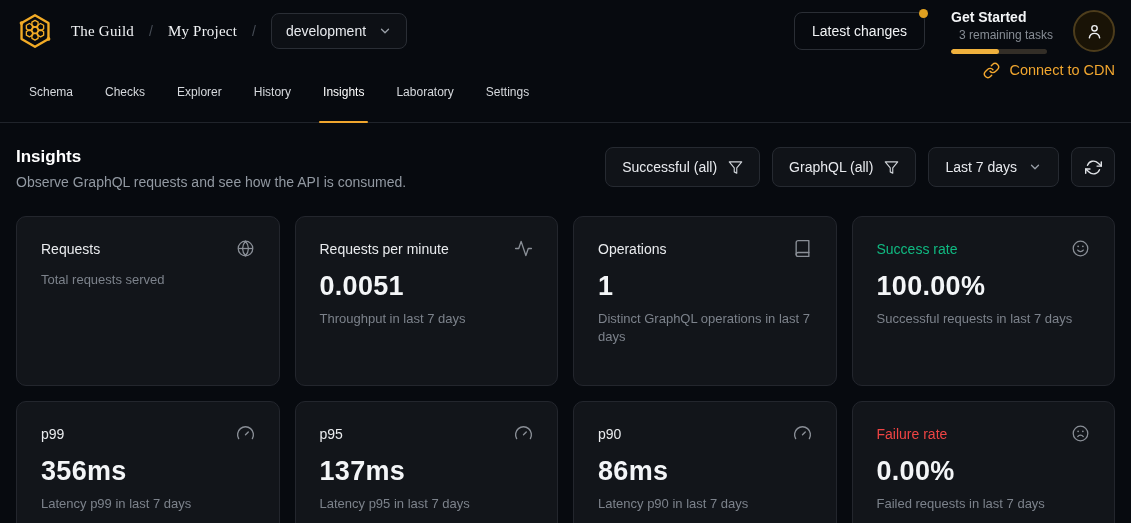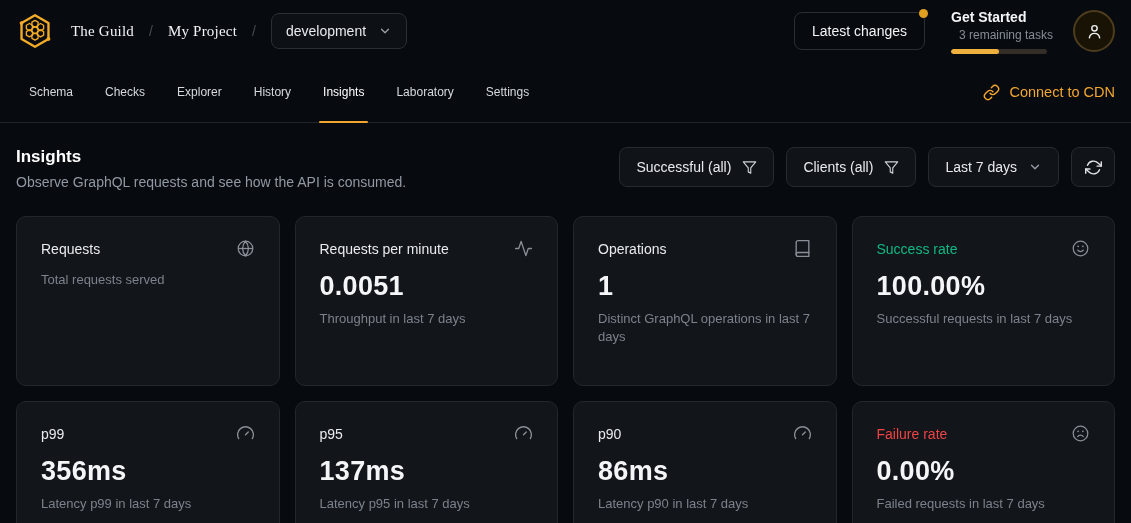--- a/index.html
+++ b/index.html
@@ -40,21 +40,21 @@
     border:2px solid #4d3d1c; display:flex; align-items:center; justify-content:center;
     color:#e8eaee; cursor:pointer;
   }
 
   
   .nav { height:61px; display:flex; align-items:stretch; justify-content:space-between; padding:0 16px; border-bottom:1px solid #20242b; }
   .tabs { display:flex; align-items:stretch; gap:6px; }
   .tab { position:relative; display:flex; align-items:center; padding:0 13px; font-size:12px; color:#d6d9dd; cursor:pointer; }
   .tab.active { color:#ffffff; }
   .tab.active::after { content:""; position:absolute; left:9px; right:9px; bottom:-1px; height:2px; background:#f0a62e; border-radius:1px; }
-  .cdn-link { display:flex; align-items:center; gap:9px; color:#f2a72f; font-size:14.5px; cursor:pointer; }
+  .cdn-link { display:flex; gap:9px; color:#f2a72f; font-size:14.5px; cursor:pointer; }
 
   
   .main { padding:0 16px; }
   .page-head { display:flex; justify-content:space-between; align-items:flex-start; margin:24px 0 26px; }
   .page-title { font-size:17px; font-weight:700; color:#ffffff; margin:0 0 7px; }
   .page-sub { font-size:14px; color:#9299a2; }
   .filter-row { display:flex; gap:12px; }
   .filter-btn {
     display:flex; align-items:center; gap:11px; background:#101318;
     border:1px solid #262a31; border-radius:8px; height:40px; padding:0 16px;
@@ -160,21 +160,21 @@
     <div class="filter-row">
       <button class="filter-btn">
         <span>Successful (all)</span>
         <span class="btn-icon">
           <svg width="15" height="15" viewBox="0 0 24 24" fill="none" stroke="currentColor" stroke-width="1.8" stroke-linejoin="round">
               <polygon points="22 3 2 3 10 12.5 10 19 14 21 14 12.5 22 3"></polygon>
             </svg>
         </span>
       </button>
       <button class="filter-btn">
-        <span>Clients (all)</span>
+        <span>GraphQL (all)</span>
         <span class="btn-icon">
           <svg width="15" height="15" viewBox="0 0 24 24" fill="none" stroke="currentColor" stroke-width="1.8" stroke-linejoin="round">
               <polygon points="22 3 2 3 10 12.5 10 19 14 21 14 12.5 22 3"></polygon>
             </svg>
         </span>
       </button>
       <button class="filter-btn">
         <span>Last 7 days</span>
         <span class="btn-icon">
           <svg width="14" height="14" viewBox="0 0 24 24" fill="none" stroke="#9aa0a8" stroke-width="2.2" stroke-linecap="round" stroke-linejoin="round">

